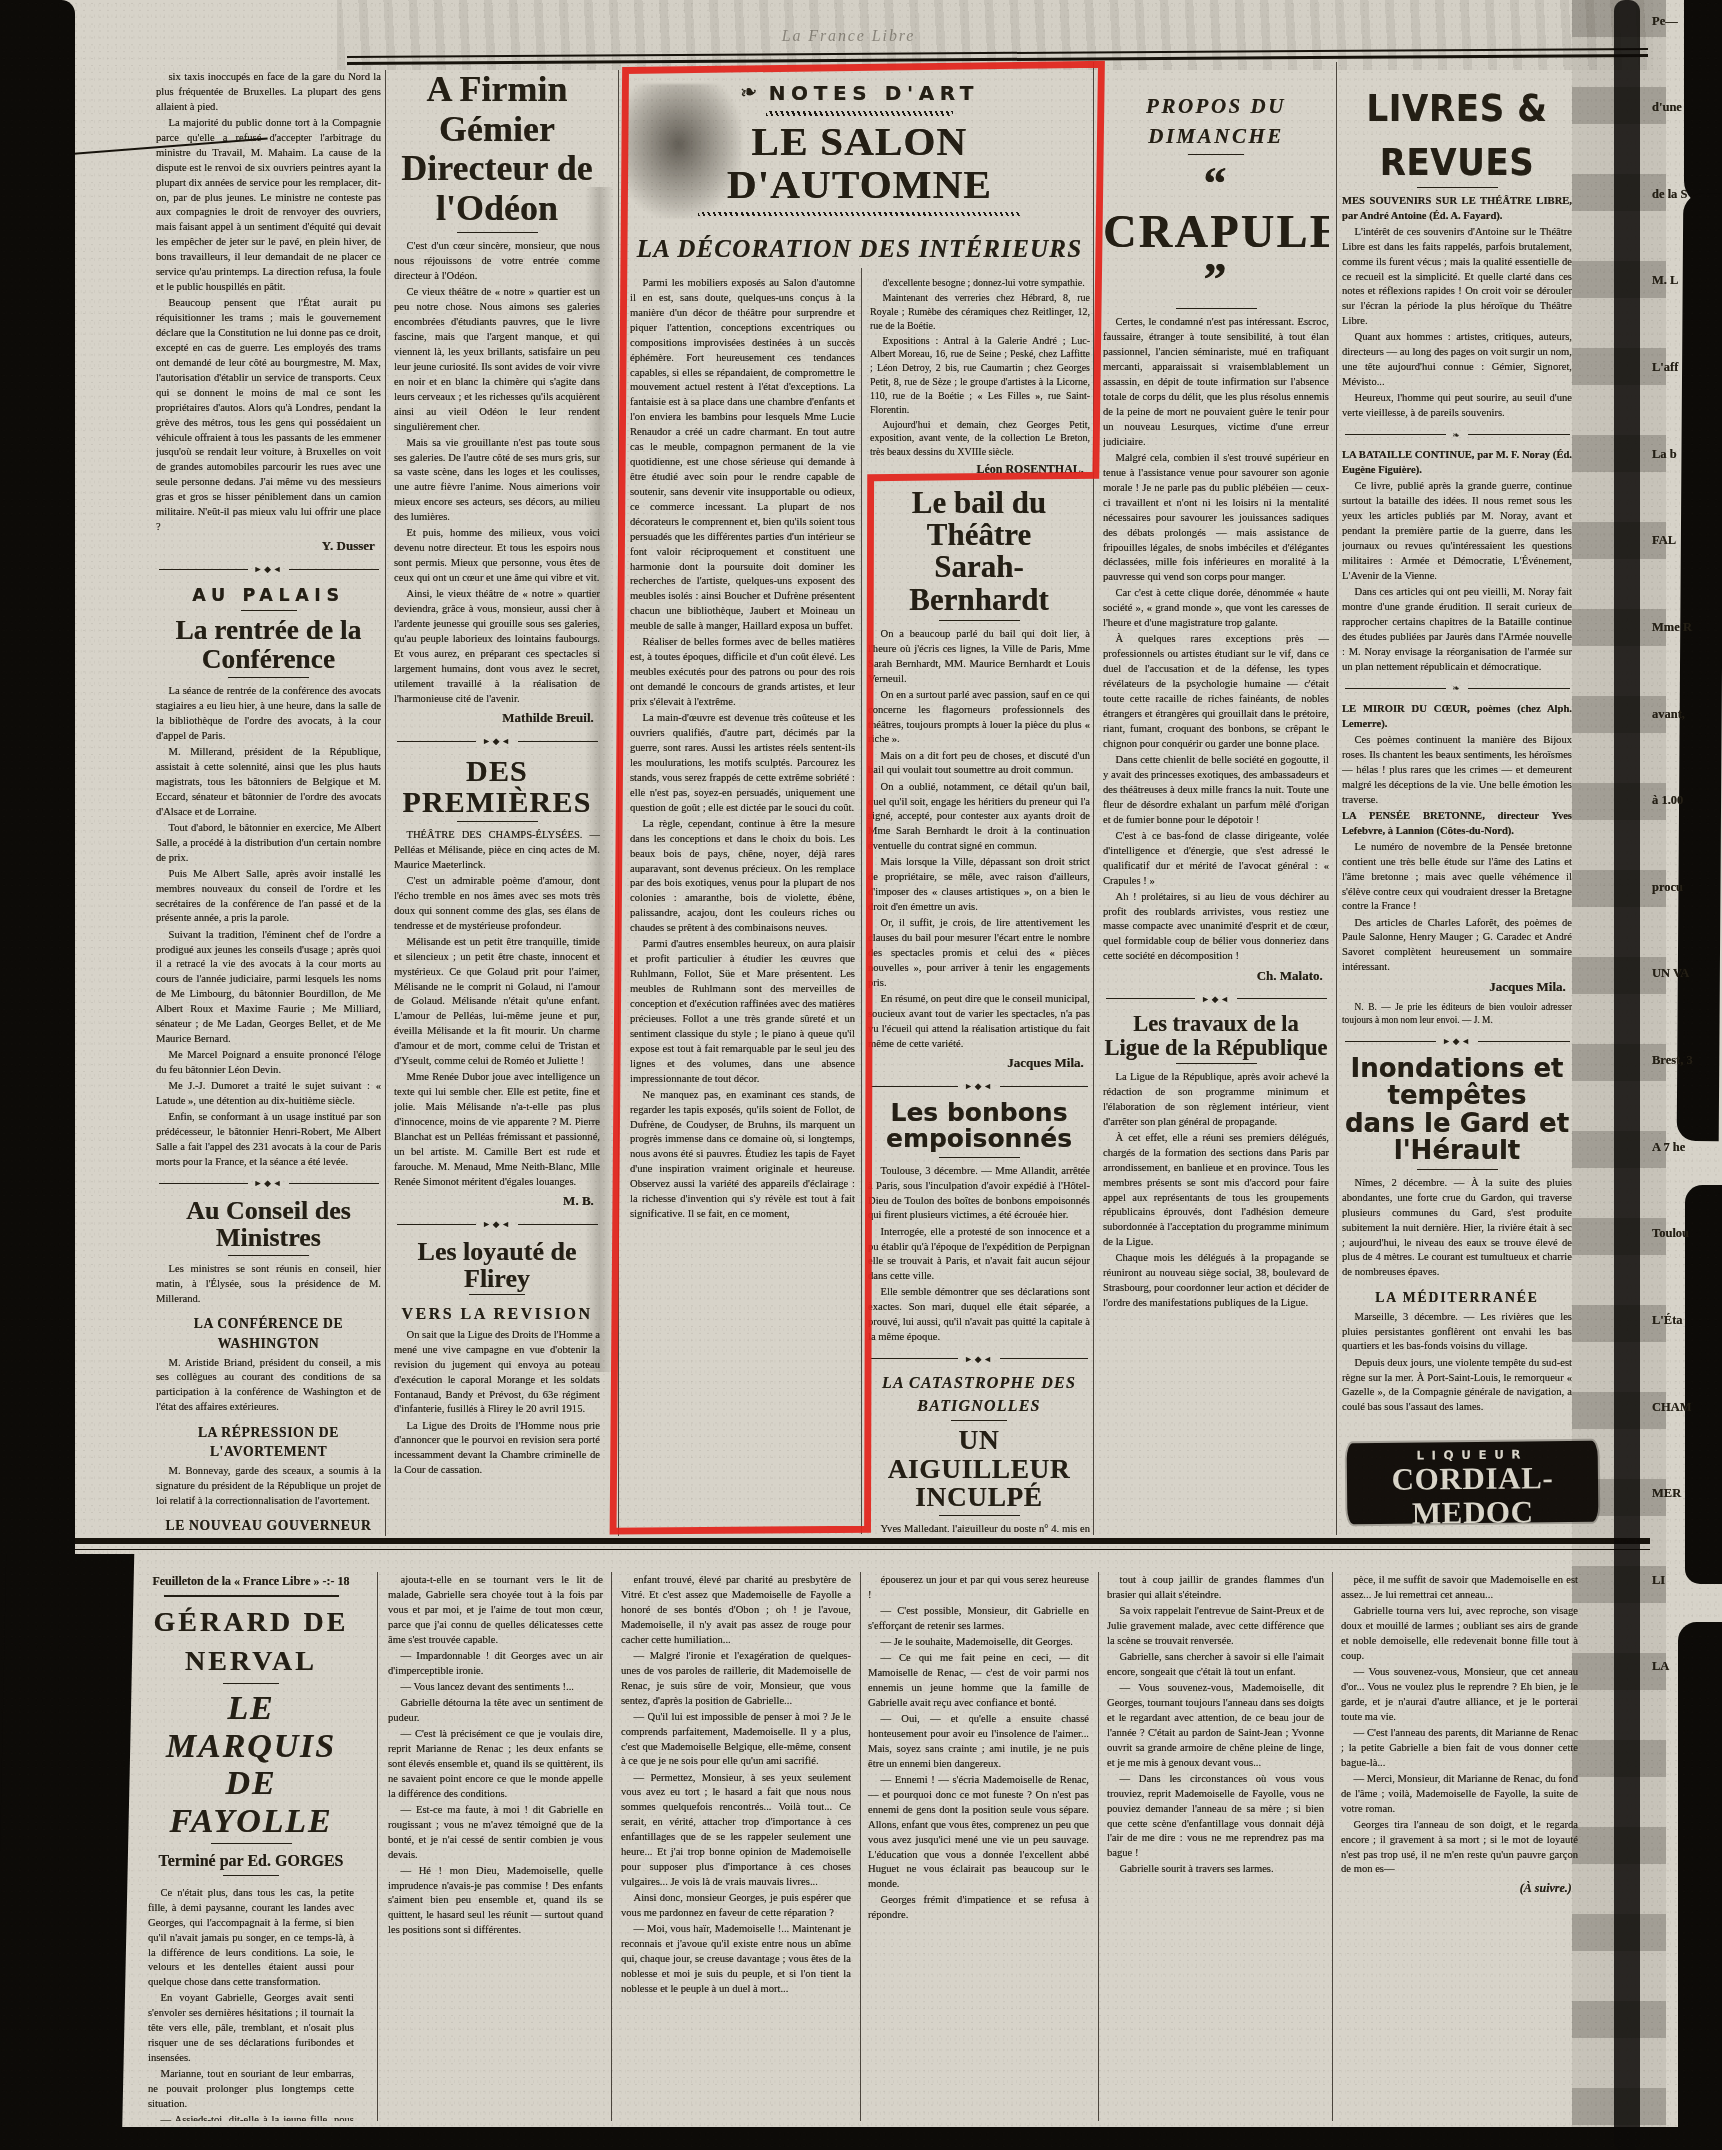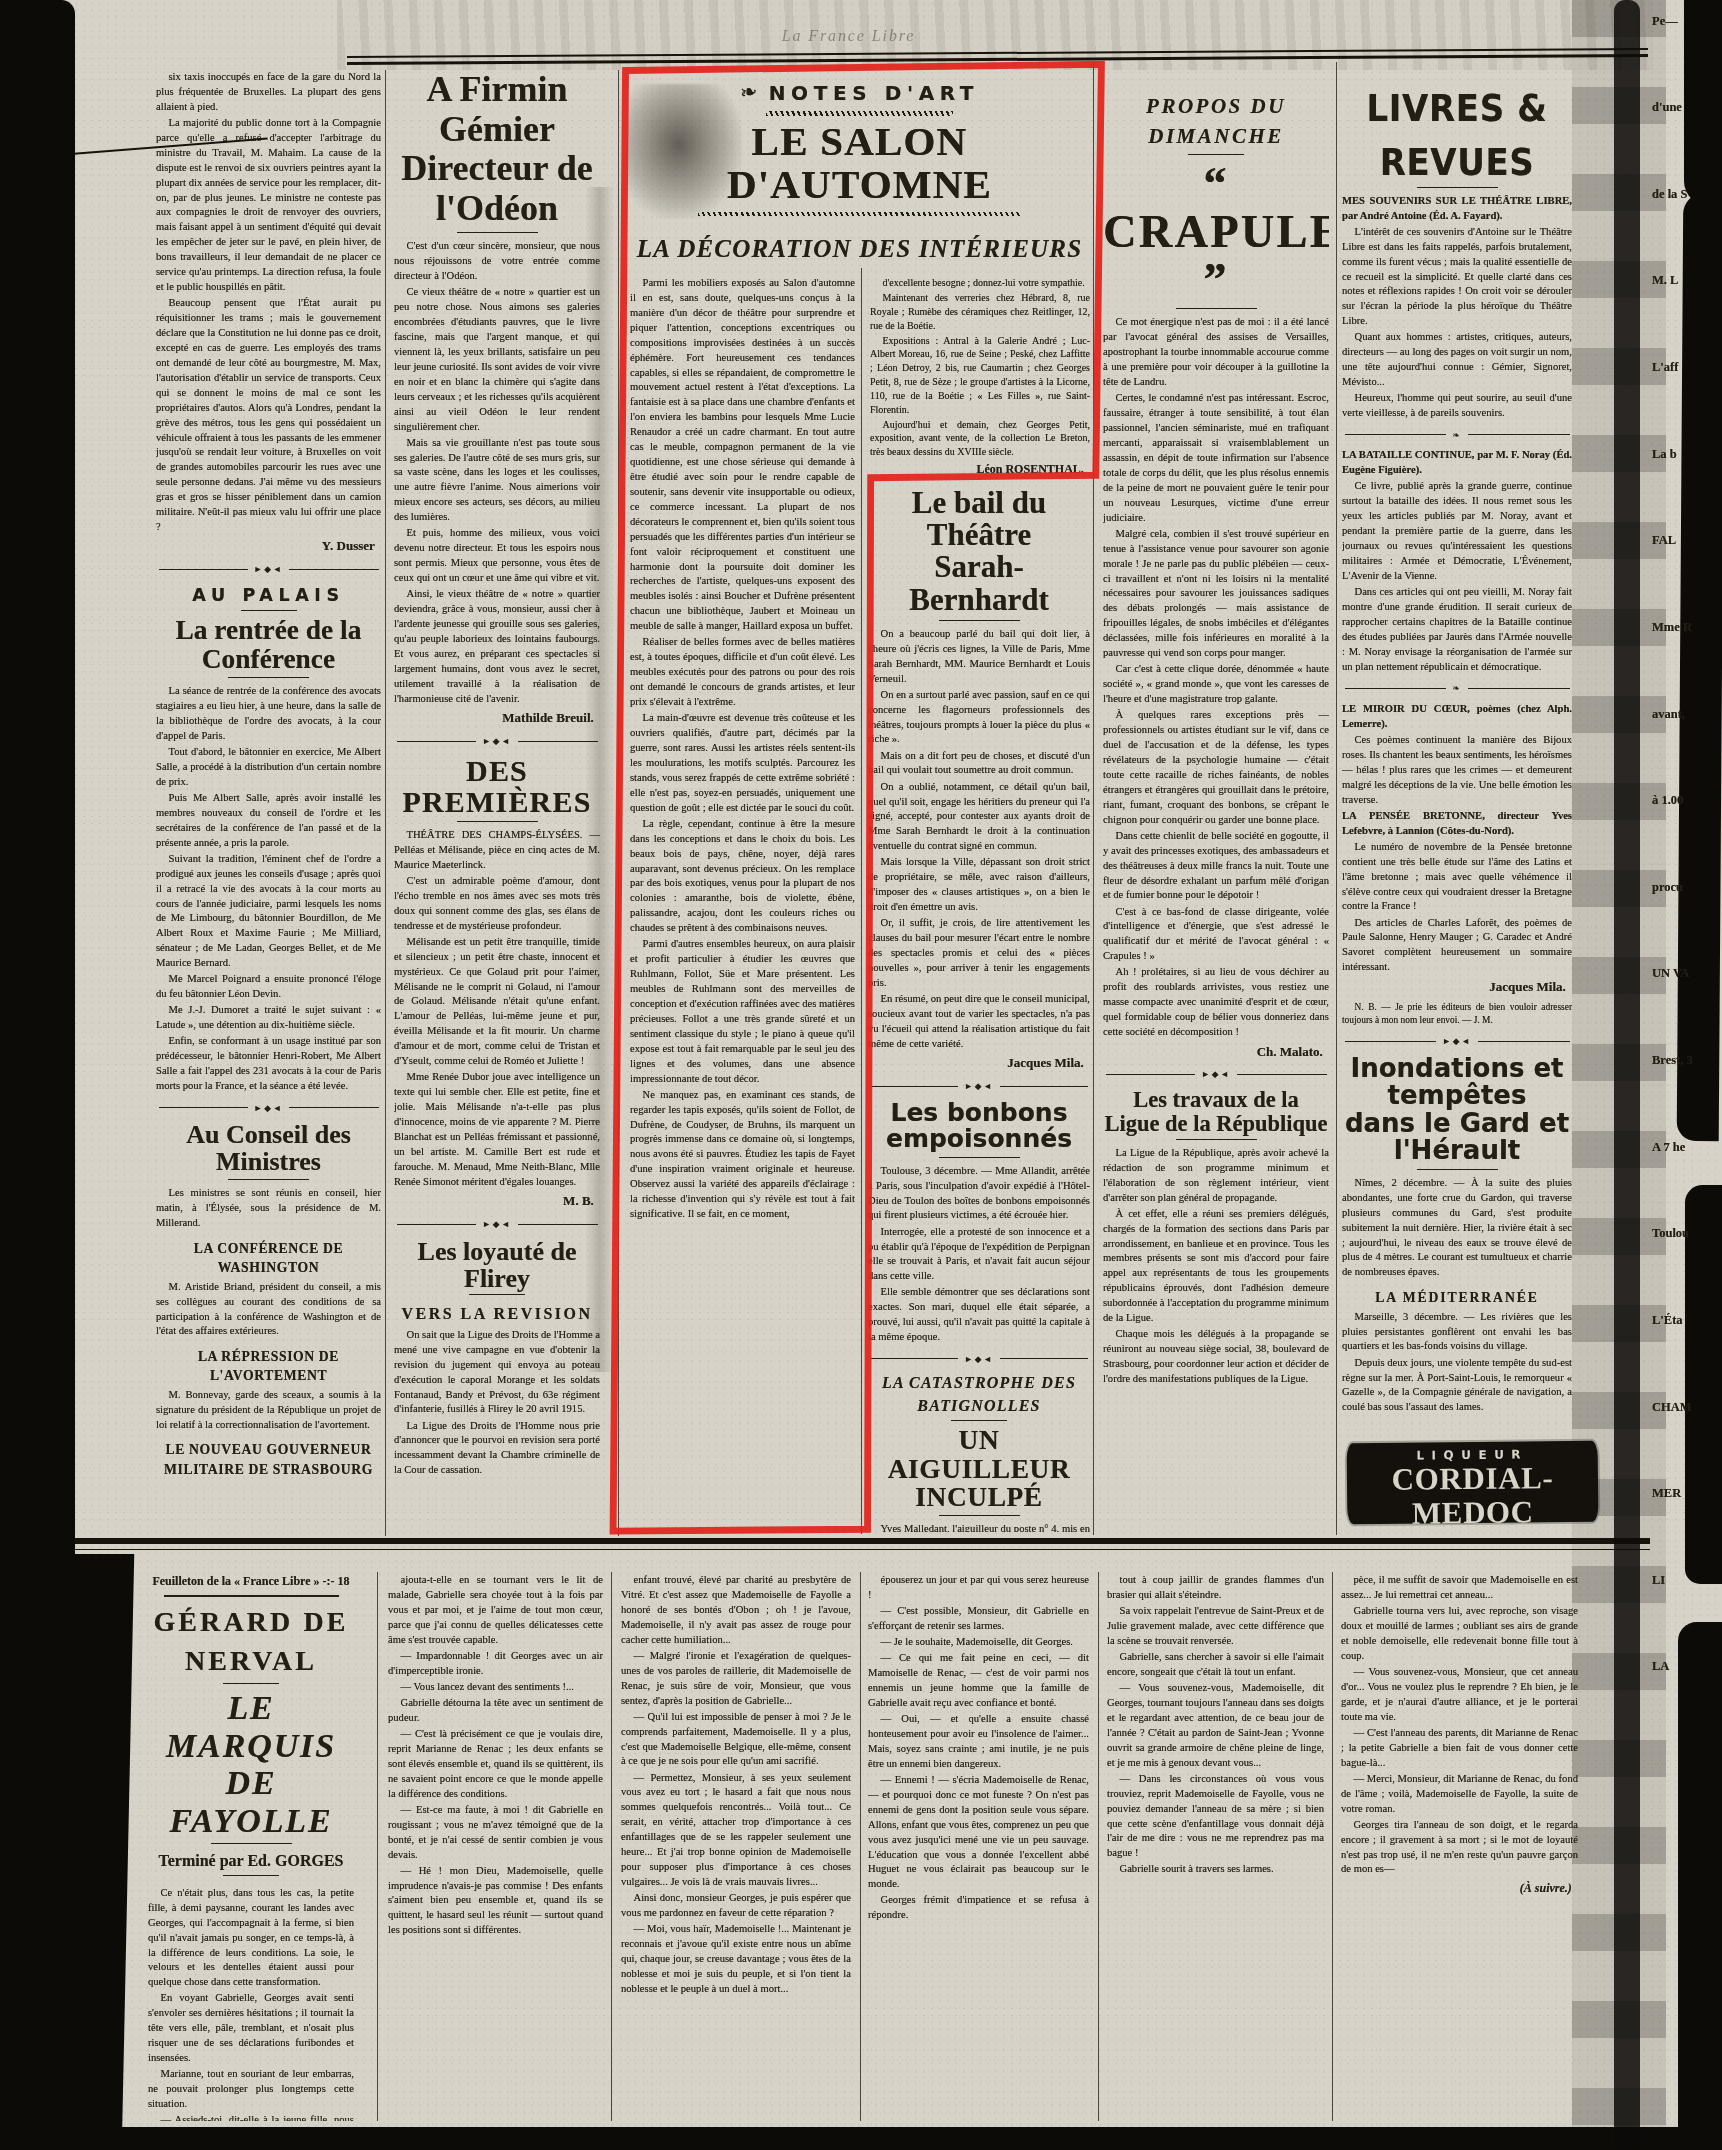--- a/index.html
+++ b/index.html
@@ -93,20 +93,21 @@
     <div class="orn">
         <span class="c">►◆◄</span>
       </div>
     <div>
       <div class="kicker">AU PALAIS</div>
       <div class="krule-s"></div>
       <div class="h-serif-big" style="font-size:27.4px;">La rentrée de la Conférence</div>
       <div class="krule"></div>
       <div>
           <p class="np">La séance de rentrée de la conférence des avocats stagiaires a eu lieu hier, à une heure, dans la salle de la bibliothèque de l'ordre des avocats, à la cour d'appel de Paris.</p>
+          <p class="np">M. Millerand, président de la République, assistait à cette solennité, ainsi que les plus hauts magistrats, tous les bâtonniers de Belgique et M. Eccard, sénateur et bâtonnier de l'ordre des avocats d'Alsace et de Lorraine.</p>
           <p class="np">Tout d'abord, le bâtonnier en exercice, Me Albert Salle, a procédé à la distribution d'un certain nombre de prix.</p>
           <p class="np">Puis Me Albert Salle, après avoir installé les membres nouveaux du conseil de l'ordre et les secrétaires de la conférence de l'an passé et de la présente année, a pris la parole.</p>
           <p class="np">Suivant la tradition, l'éminent chef de l'ordre a prodigué aux jeunes les conseils d'usage ; après quoi il a retracé la vie des avocats à la cour morts au cours de l'année judiciaire, parmi lesquels les noms de Me Limbourg, du bâtonnier Bourdillon, de Me Albert Roux et Maxime Faurie ; Me Milliard, sénateur ; de Me Ladan, Georges Bellet, et de Me Maurice Bernard.</p>
           <p class="np">Me Marcel Poignard a ensuite prononcé l'éloge du feu bâtonnier Léon Devin.</p>
           <p class="np">Me J.-J. Dumoret a traité le sujet suivant : « Latude », une détention au dix-huitième siècle.</p>
           <p class="np">Enfin, se conformant à un usage institué par son prédécesseur, le bâtonnier Henri-Robert, Me Albert Salle a fait l'appel des 231 avocats à la cour de Paris morts pour la France, et la séance a été levée.</p>
         </div>
     </div>
     <div class="orn">
         <span class="c">►◆◄</span>
@@ -246,21 +247,20 @@
 
   </div>
 
   <div class="col" style="left:1103px;top:92px;width:226px;height:1438px;">
     <div>
       <div class="kicker-serif" style="font-size:21px;">PROPOS DU DIMANCHE</div>
       <div class="krule-s"></div>
       <div style="text-align:center;font-weight:bold;font-size:46px;letter-spacing:2.5px;line-height:1.05;text-shadow:0.6px 0 0 #241f15;">“ CRAPULES ”</div>
       <div class="krule"></div>
       <div>
-          <p class="np">Ce mot énergique n'est pas de moi : il a été lancé par l'avocat général des assises de Versailles, apostrophant la tourbe innommable accourue comme à une première pour voir découper à la guillotine la tête de Landru.</p>
           <p class="np">Certes, le condamné n'est pas intéressant. Escroc, faussaire, étranger à toute sensibilité, à tout élan passionnel, l'ancien séminariste, mué en trafiquant mercanti, apparaissait si vraisemblablement un assassin, en dépit de toute infirmation sur l'absence totale de corps du délit, que les plus résolus ennemis de la peine de mort ne pouvaient guère le tenir pour un nouveau Lesurques, victime d'une erreur judiciaire.</p>
           <p class="np">Malgré cela, combien il s'est trouvé supérieur en tenue à l'assistance venue pour savourer son agonie morale ! Je ne parle pas du public plébéien — ceux-ci travaillent et n'ont ni les loisirs ni la mentalité nécessaires pour savourer les jouissances sadiques des débats prolongés — mais assistance de fripouilles légales, de snobs imbéciles et d'élégantes déclassées, mille fois inférieures en moralité à la pauvresse qui vend son corps pour manger.</p>
           <p class="np">Car c'est à cette clique dorée, dénommée « haute société », « grand monde », que vont les caresses de l'heure et d'une magistrature trop galante.</p>
           <p class="np">À quelques rares exceptions près — professionnels ou artistes étudiant sur le vif, dans ce duel de l'accusation et de la défense, les types révélateurs de la psychologie humaine — c'était toute cette racaille de riches fainéants, de nobles étrangers et étrangères qui grouillait dans le prétoire, riant, fumant, croquant des bonbons, se crêpant le chignon pour conquérir ou garder une bonne place.</p>
           <p class="np">Dans cette chienlit de belle société en gogoutte, il y avait des princesses exotiques, des ambassadeurs et des théâtreuses à deux mille francs la nuit. Toute une fleur de désordre exhalant un parfum mêlé d'origan et de fumier bonne pour le dépotoir !</p>
           <p class="np">C'est à ce bas-fond de classe dirigeante, volée d'intelligence et d'énergie, que s'est adressé le qualificatif dur et mérité de l'avocat général : « Crapules ! »</p>
           <p class="np">Ah ! prolétaires, si au lieu de vous déchirer au profit des roublards arrivistes, vous restiez une masse compacte avec unanimité d'esprit et de cœur, quel formidable coup de bélier vous donneriez dans cette société en décomposition !</p>
         </div>
       <div class="sig">Ch. Malato.</div>
     </div>

